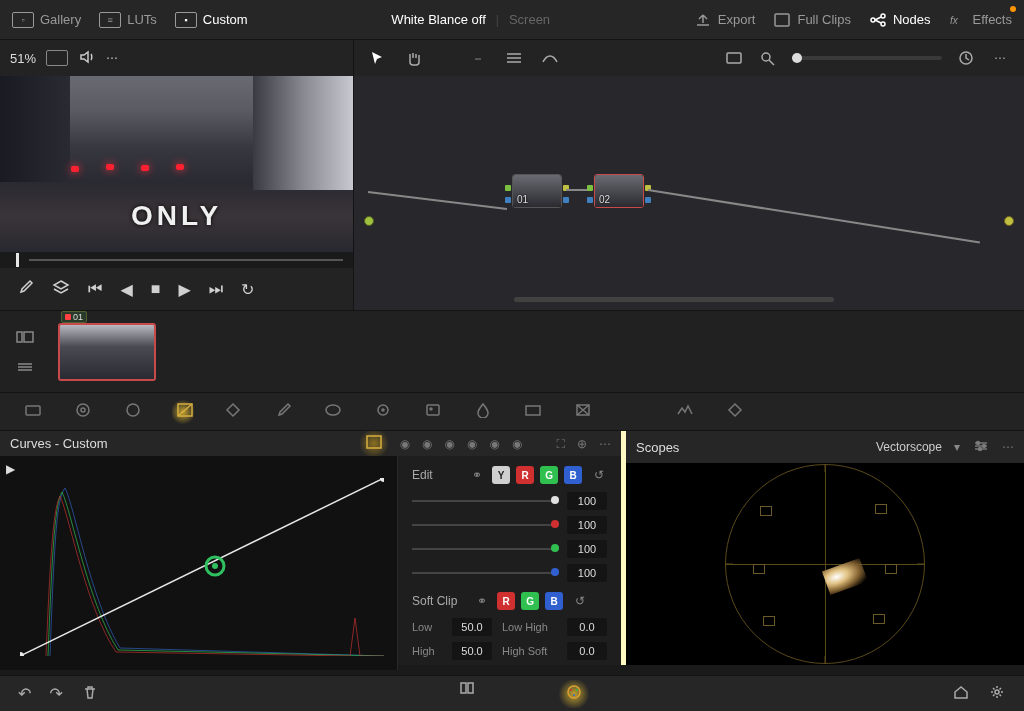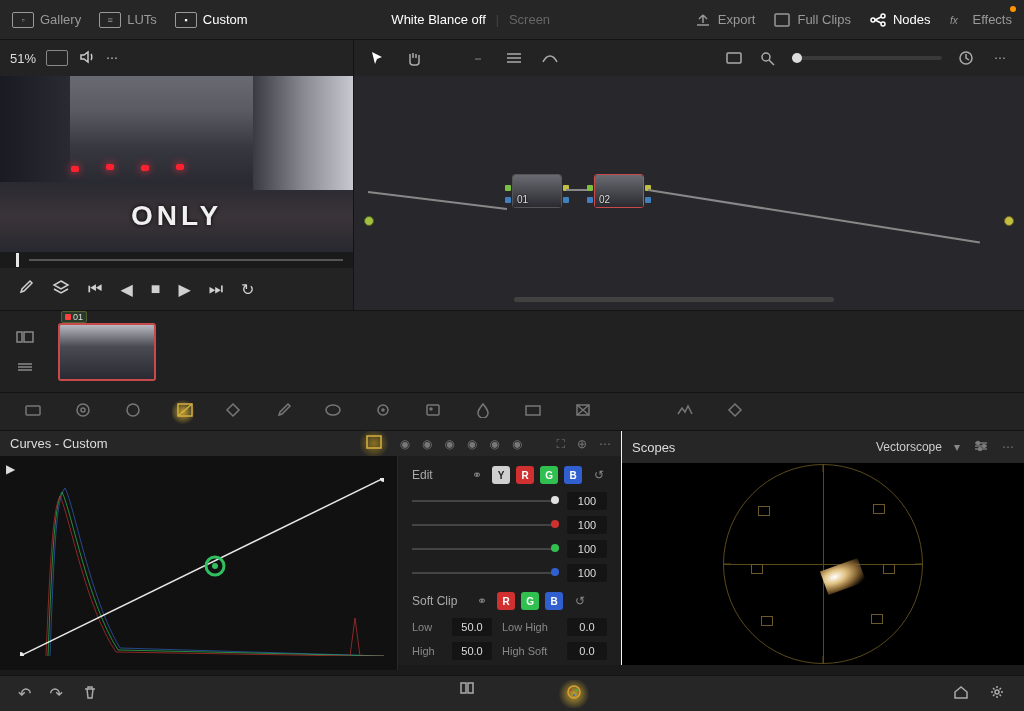--- a/index.html
+++ b/index.html
@@ -103,21 +103,21 @@
 .clip-thumb { width: 98px; height: 58px; border: 2px solid #c84a4a; border-radius: 3px; background: #000; position: relative; overflow: hidden; }
 .clip-thumb-inner { width: 100%; height: 100%; background: linear-gradient(180deg, #b8b8c0 0%, #4a4a52 40%, #2a2a32 100%); }
 .clip-badge { position: absolute; top: -12px; left: 3px; background: #2a3a2a; border: 1px solid #506030; color: #ddd; font-size: 9px; padding: 0 3px; border-radius: 2px; }
 .clip-badge::before { content: ""; display: inline-block; width: 6px; height: 6px; background: #ff4040; border-radius: 1px; margin-right: 2px; }
 
 .palette-row { height: 38px; background: #232323; display: flex; align-items: center; gap: 28px; padding: 0 22px; border-top: 1px solid #141414; }
 .pal { color: #777; cursor: pointer; font-size: 16px; width: 22px; text-align: center; }
 .pal.highlighted { background: radial-gradient(circle, #c0a030 0%, transparent 70%); color: #d8b040; border-radius: 4px; padding: 4px; }
 
 .bottom-panels { height: 235px; display: flex; background: #1e1e1e; border-top: 1px solid #141414; }
-.curves-panel { flex: 1; display: flex; flex-direction: column; border-right: 1px solid #fef9c3; }
+.curves-panel { flex: 1; display: flex; flex-direction: column; border-right: 5px solid #fef9c3; }
 .panel-header { height: 32px; display: flex; align-items: center; padding: 0 10px; gap: 10px; background: #262626; }
 .panel-title { color: #ddd; font-size: 13px; }
 .panel-hdr-right { margin-left: auto; display: flex; align-items: center; gap: 12px; }
 .panel-hdr-icon { color: #777; cursor: pointer; }
 .panel-hdr-icon.active { color: #d8b040; background: radial-gradient(circle, #8a7020 0%, transparent 80%); padding: 3px 5px; border-radius: 3px; }
 
 .curves-body { flex: 1; display: flex; }
 .curves-graph { width: 398px; background: #111; position: relative; border-right: 1px solid #2a2a2a; }
 .curve-line { position: absolute; left: 20px; bottom: 14px; width: 364px; height: 178px; }
 .curves-edit { flex: 1; padding: 10px 14px; font-size: 12px; }

